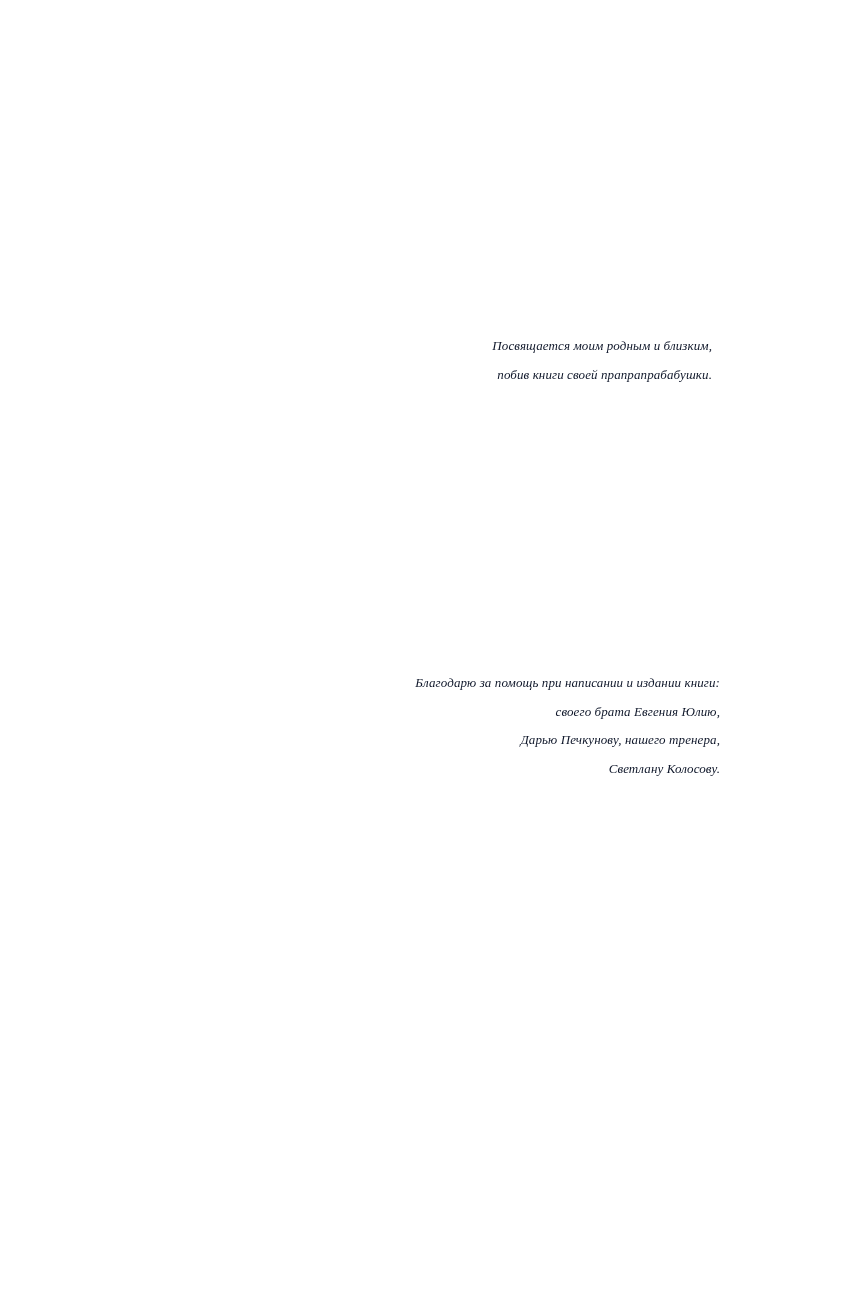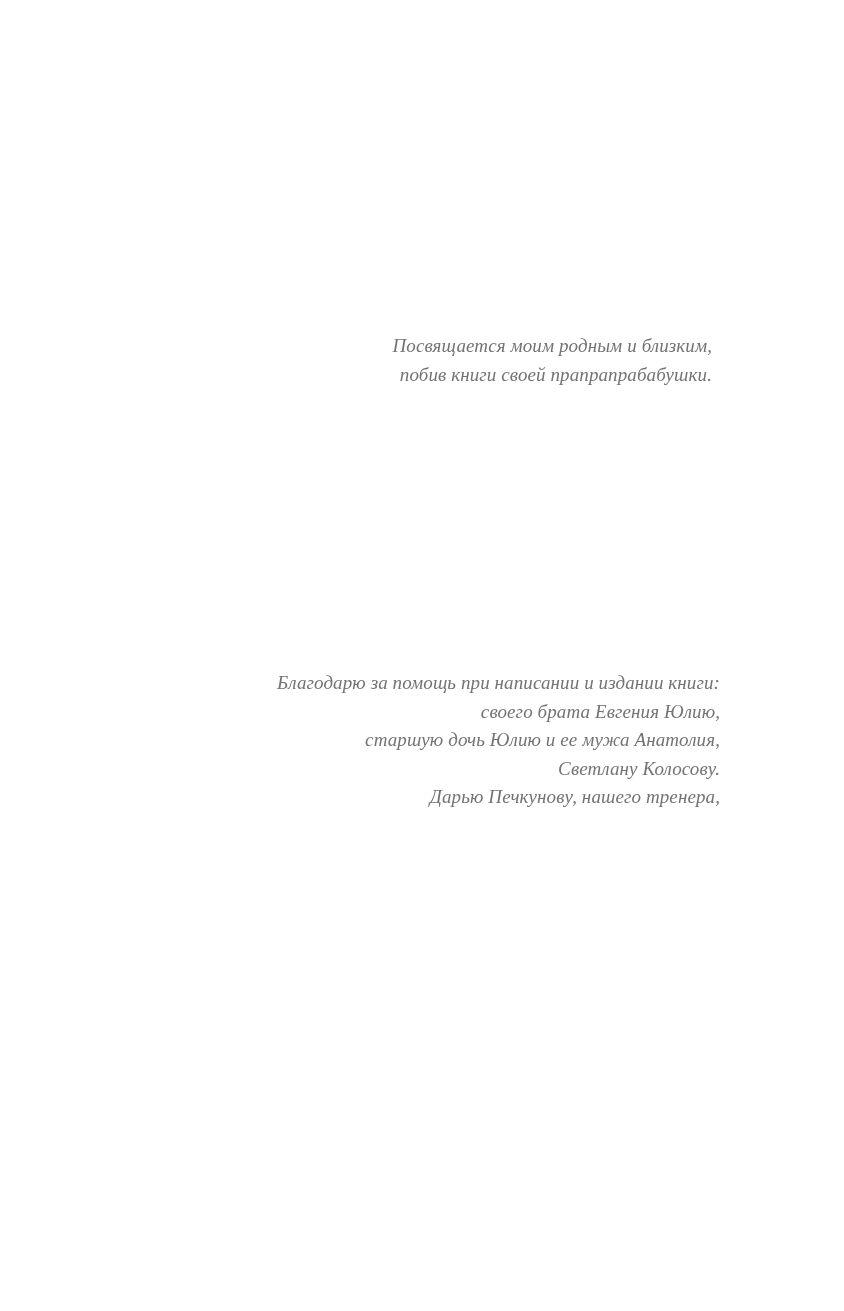--- a/index.html
+++ b/index.html
@@ -17,24 +17,24 @@
   .page {
     position: relative;
     width: 844px;
     height: 1311px;
     box-sizing: border-box;
   }
   .block {
     position: absolute;
     text-align: right;
     font-style: italic;
-    font-size: 19px;
+    font-size: 13px;
     line-height: 28.6px;
     letter-spacing: 0.1px;
-    color: #737373;
+    color: #0f172a;
   }
   .dedication {
     left: 134px;
     top: 332px;
     width: 578px;
   }
   .acknowledgements {
     left: 142px;
     top: 669px;
     width: 578px;
@@ -50,18 +50,17 @@
 <div class="page">
 
   <div class="block dedication">
     <span class="line">Посвящается моим родным и близким,</span>
     <span class="line">побив книги своей прапрапрабабушки.</span>
   </div>
 
   <div class="block acknowledgements">
     <span class="line">Благодарю за помощь при написании и издании книги:</span>
     <span class="line">своего брата Евгения Юлию,</span>
-    <span class="line">старшую дочь Юлию и ее мужа Анатолия,</span>
+    <span class="line">Дарью Печкунову, нашего тренера,</span>
     <span class="line">Светлану Колосову.</span>
-    <span class="line">Дарью Печкунову, нашего тренера,</span>
   </div>
 
 </div>
 
 </body></html>

